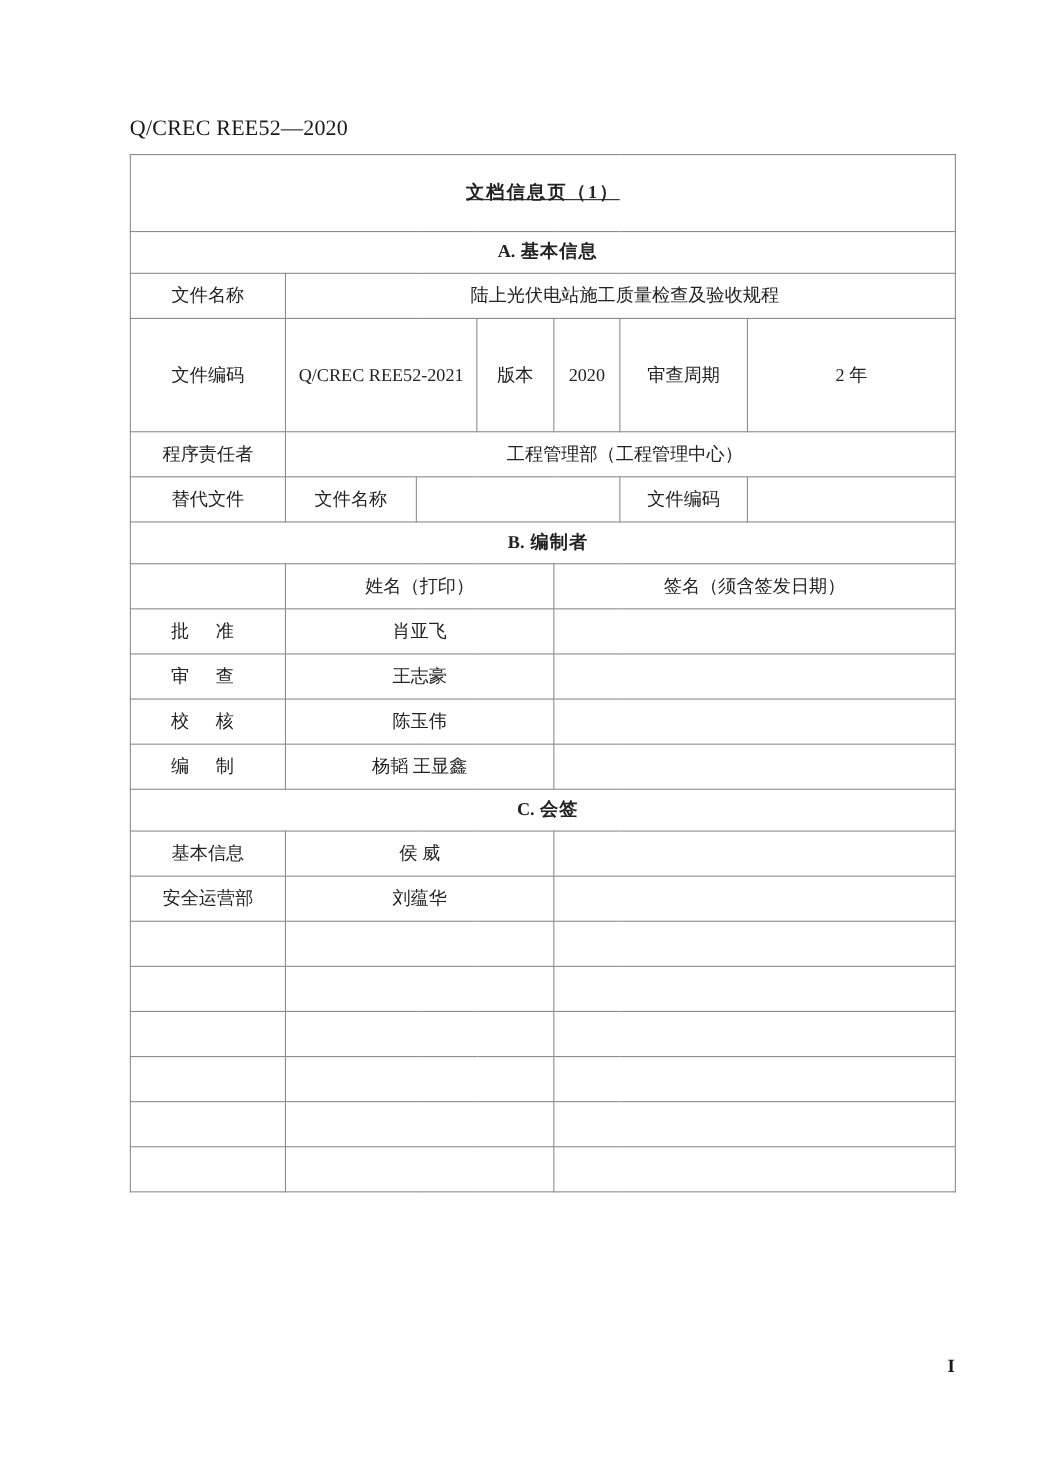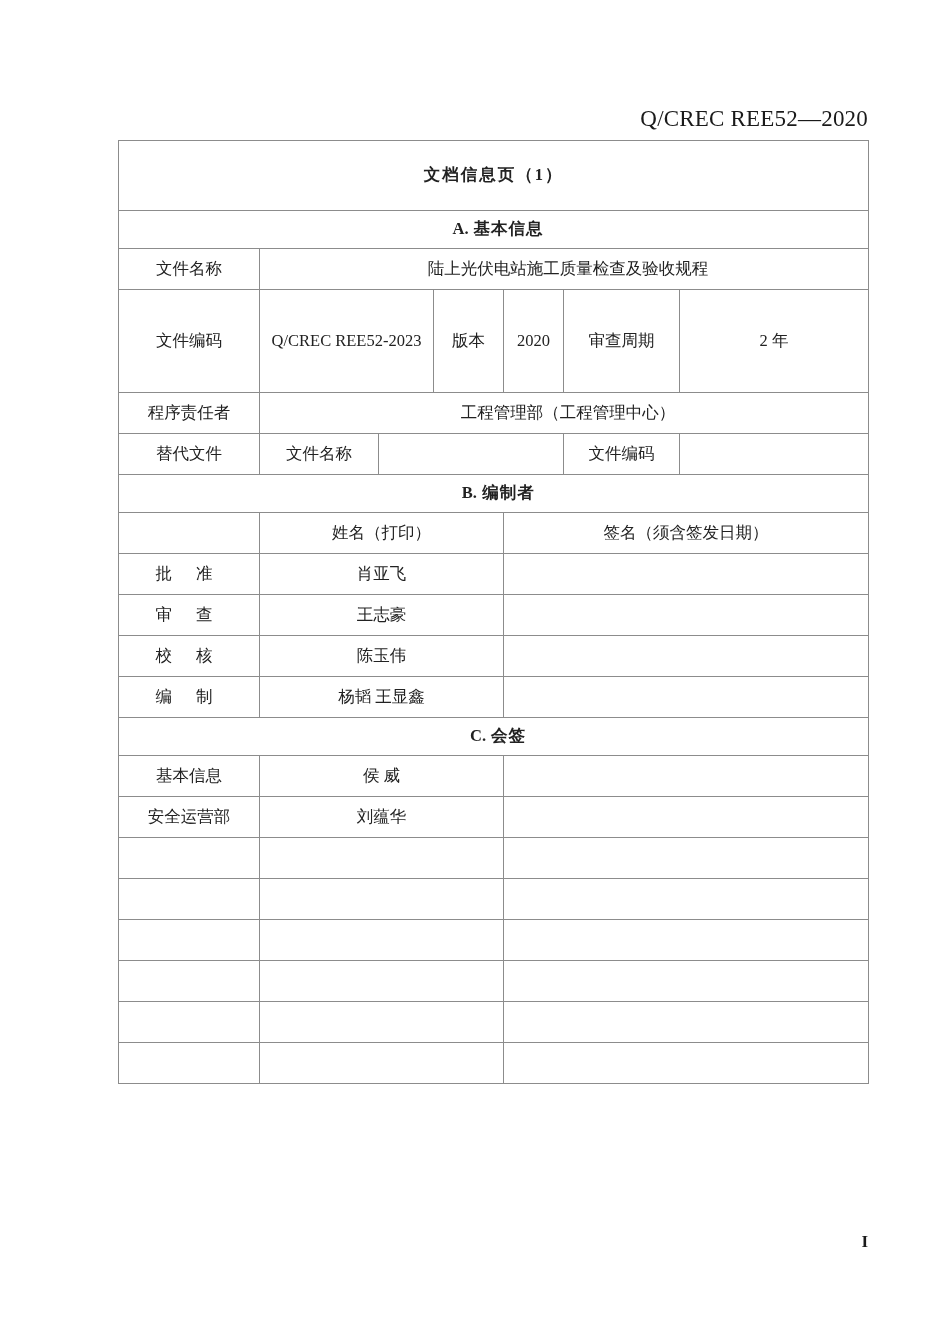--- a/index.html
+++ b/index.html
@@ -20,22 +20,21 @@
     left: 0; top: 0;
     width: 950px;
     height: 1344px;
   }
   
   .doc-header {
     position: absolute;
     left: 118px;
     top: 106px;
     width: 750px;
-    text-align: right;
-    font-size: 23px;
+    font-size: 20px;
     letter-spacing: 0.2px;
     white-space: nowrap;
   }
   
   .info-table {
     position: absolute;
     left: 118px;
     top: 140px;
     width: 750px;
     border-collapse: collapse;
@@ -52,20 +51,21 @@
     box-sizing: border-box;
     line-height: 1.35;
     color: #222;
   }
   .title-cell {
     height: 70px !important;
     font-size: 25px;
     font-weight: bold;
     letter-spacing: 2px;
     font-family: "Liberation Serif", "DejaVu Serif", serif;
+    text-decoration: underline;
   }
   .section-cell {
     text-align: left;
     height: 38px !important;
     font-weight: bold;
     font-size: 16.5px;
     padding-left: 12px !important;
     font-family: "Liberation Sans", "DejaVu Sans", sans-serif;
   }
   .section-cell .sec-letter {
@@ -130,21 +130,21 @@
         <td class="section-cell" colspan="7"><span class="sec-letter">A.</span><span class="sec-label">基本信息</span></td>
       </tr>
 
       <tr class="row41">
         <td class="left-cell">文件名称</td>
         <td class="value-left" colspan="6">陆上光伏电站施工质量检查及验收规程</td>
       </tr>
 
       <tr class="tall-row">
         <td class="left-cell">文件编码</td>
-        <td colspan="2">Q/CREC REE52-2023</td>
+        <td colspan="2">Q/CREC REE52-2021</td>
         <td>版本</td>
         <td>2020</td>
         <td>审查周期</td>
         <td>2 年</td>
       </tr>
 
       <tr class="row41">
         <td class="left-cell">程序责任者</td>
         <td class="value-left" colspan="6">工程管理部（工程管理中心）</td>
       </tr>

